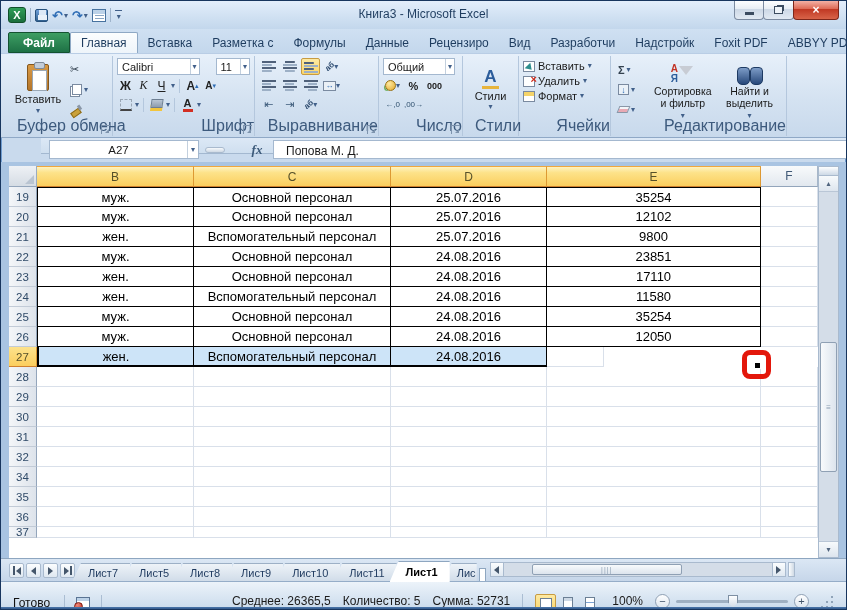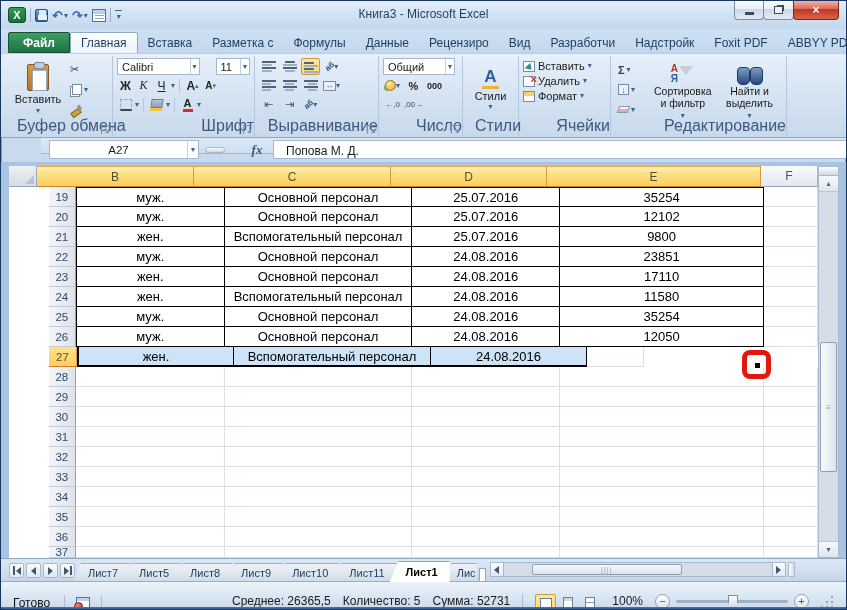--- a/index.html
+++ b/index.html
@@ -148,21 +148,21 @@
   
   .gridzone{ position:absolute; left:0; top:161px; width:100%; height:396px; background:#a9c4e2; }
   .grid{ position:absolute; left:8px; top:4px; width:809px; height:392px; background:#fff; overflow:hidden; }
   .ghead{ display:flex; height:21px; }
   .corner{ width:28px; height:21px; background:linear-gradient(#eef1f5,#d5dce4); border-right:1px solid #9aabbf; border-bottom:1px solid #93a5bb; position:relative; }
   .corner:after{ content:""; position:absolute; right:2px; bottom:2px; width:0; height:0; border-left:9px solid transparent; border-bottom:9px solid #b9c4d1; }
   .ch{ height:21px; display:flex; align-items:center; justify-content:center; font-size:12px; }
   .ch.gold{ background:linear-gradient(#fef3c0,#fde289 30%,#fbce5e); color:#56502a; border-right:1px solid #dd9933; border-bottom:1px solid #cf7f2e; border-top:1px solid #f0a73e; }
   .ch.norm{ background:linear-gradient(#f8fafb,#e2e8ef); color:#3f5876; border-right:1px solid #a7b7c9; border-bottom:1px solid #93a5bb; }
   .cw-b{ width:157px; } .cw-c{ width:197px; } .cw-d{ width:156px; } .cw-e{ width:214px; } .cw-f{ width:57px; }
-  .grow-line{ display:flex; height:20px;margin-left:40px; }
+  .grow-line{ display:flex; height:20px; }
   .grow-line.partial{ height:11px; overflow:hidden; }
   .rh{ width:28px; display:flex; align-items:center; justify-content:center; font-size:11.5px; color:#2f4a68;
      background:linear-gradient(90deg,#f4f6f9,#dde3eb); border-right:1px solid #93a5bb; border-bottom:1px solid #c2cbd7; }
   .rh.sel{ background:linear-gradient(#fde28c,#fbce5e); border-right:1px solid #dd9933; border-bottom:1px solid #cf7f2e; color:#56502a; }
   .tcell{ display:flex; align-items:center; justify-content:center; font-size:13px; color:#000;
      border-right:1px solid #000; border-bottom:1px solid #000; background:#fff; }
   .row-top .tcell{ border-top:1px solid #000; }
   .tcell.first{ border-left:1px solid #000; }
   .ecell{ border-right:1px solid #d9e0ea; border-bottom:1px solid #d9e0ea; background:#fff; }
   .selrow .tcell{ background:#cde4f8; border-bottom:2px solid #000; }
@@ -642,28 +642,20 @@
       </div>
       <div class="grow-line">
         <div class="rh">32</div>
         <div class="ecell cw-b"></div>
           <div class="ecell cw-c"></div>
           <div class="ecell cw-d"></div>
           <div class="ecell cw-e"></div>
           <div class="ecell cw-f"></div>
       </div>
       <div class="grow-line">
-        <div class="rh">33</div>
-        <div class="ecell cw-b"></div>
-          <div class="ecell cw-c"></div>
-          <div class="ecell cw-d"></div>
-          <div class="ecell cw-e"></div>
-          <div class="ecell cw-f"></div>
-      </div>
-      <div class="grow-line">
         <div class="rh">34</div>
         <div class="ecell cw-b"></div>
           <div class="ecell cw-c"></div>
           <div class="ecell cw-d"></div>
           <div class="ecell cw-e"></div>
           <div class="ecell cw-f"></div>
       </div>
       <div class="grow-line">
         <div class="rh">35</div>
         <div class="ecell cw-b"></div>

